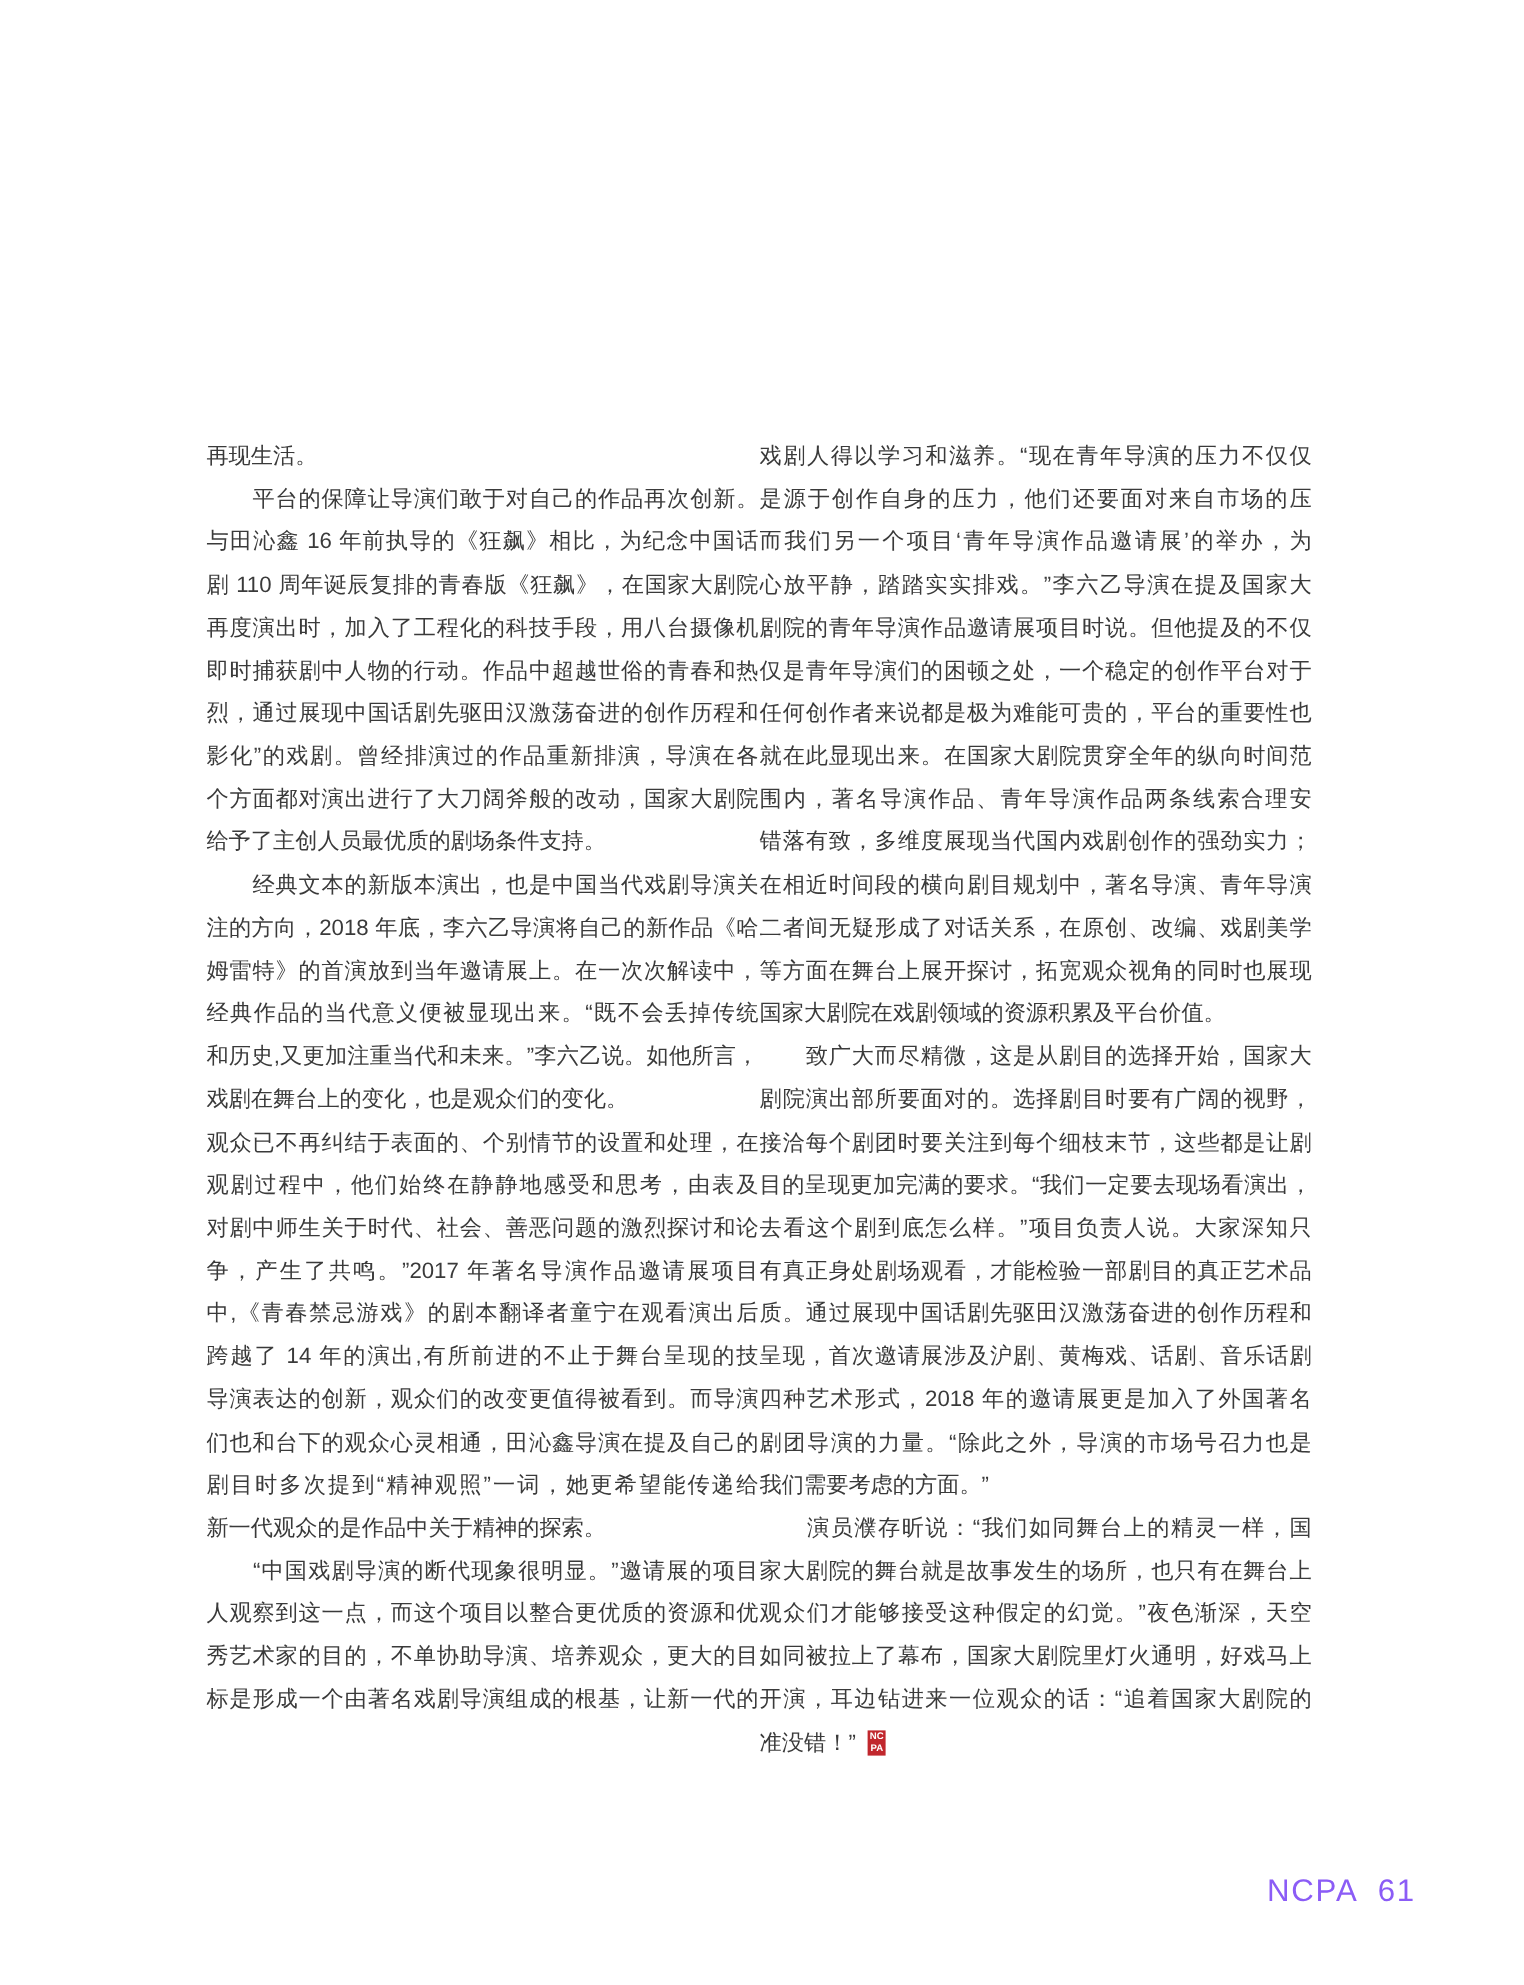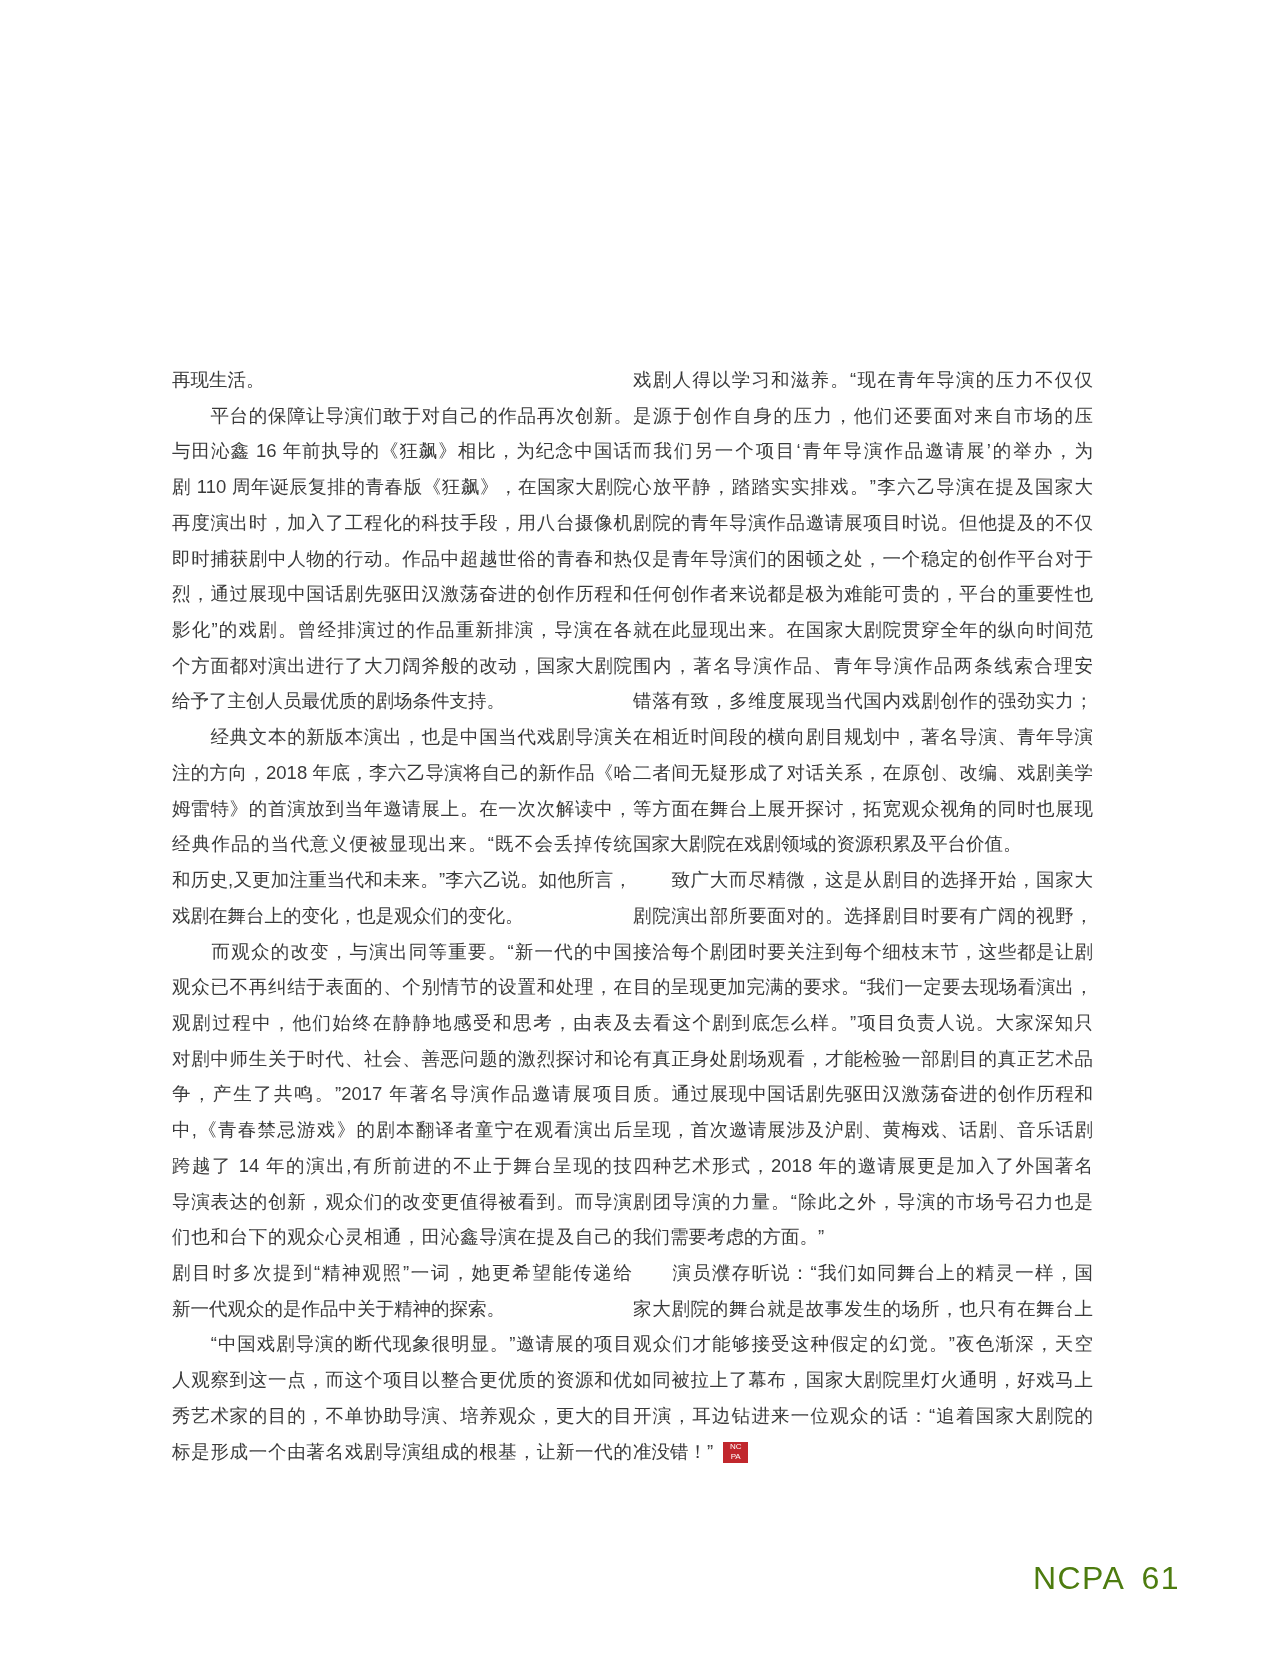--- a/index.html
+++ b/index.html
@@ -28,38 +28,38 @@
     text-align:justify;
     text-align-last:justify;
     white-space:pre-wrap;
   }
   .line.para-end{
     text-align:left;
     text-align-last:left;
   }
   .seal{
     display:inline-block;
-    width:25px;height:21px;
+    width:15px;height:21px;
     background:#c1272d;
     color:#ffffff;
     font-size:8px;
     line-height:10px;
-    font-weight:normal;
+    font-weight:bold;
     text-align:center;
     text-align-last:center;
     margin-left:10px;
     vertical-align:middle;
   }
   .seal div{height:10px;}
   .footer{
     position:absolute;
     top:1560px;
     right:90px;
-    font-size:32px;
-    color:#4d7c0f;
+    font-size:26px;
+    color:#8b5cf6;
     letter-spacing:1.5px;
   }
   .footer .num{margin-left:16px;}
 </style>
 </head>
 <body>
 
 <div class="page">
 
   <div class="col col-left" id="col-left">
@@ -72,21 +72,20 @@
       <div class="line">烈，通过展现中国话剧先驱田汉激荡奋进的创作历程和</div>
       <div class="line">影化”的戏剧。曾经排演过的作品重新排演，导演在各</div>
       <div class="line">个方面都对演出进行了大刀阔斧般的改动，国家大剧院</div>
       <div class="line para-end">给予了主创人员最优质的剧场条件支持。</div>
       <div class="line">　　经典文本的新版本演出，也是中国当代戏剧导演关</div>
       <div class="line">注的方向，2018 年底，李六乙导演将自己的新作品《哈</div>
       <div class="line">姆雷特》的首演放到当年邀请展上。在一次次解读中，</div>
       <div class="line">经典作品的当代意义便被显现出来。“既不会丢掉传统</div>
       <div class="line">和历史,又更加注重当代和未来。”李六乙说。如他所言，</div>
       <div class="line para-end">戏剧在舞台上的变化，也是观众们的变化。</div>
-      <div class="line">　　而观众的改变，与演出同等重要。“新一代的中国</div>
       <div class="line">观众已不再纠结于表面的、个别情节的设置和处理，在</div>
       <div class="line">观剧过程中，他们始终在静静地感受和思考，由表及里，</div>
       <div class="line">对剧中师生关于时代、社会、善恶问题的激烈探讨和论</div>
       <div class="line">争，产生了共鸣。”2017 年著名导演作品邀请展项目</div>
       <div class="line">中,《青春禁忌游戏》的剧本翻译者童宁在观看演出后说，</div>
       <div class="line">跨越了 14 年的演出,有所前进的不止于舞台呈现的技术、</div>
       <div class="line">导演表达的创新，观众们的改变更值得被看到。而导演</div>
       <div class="line">们也和台下的观众心灵相通，田沁鑫导演在提及自己的</div>
       <div class="line">剧目时多次提到“精神观照”一词，她更希望能传递给</div>
       <div class="line para-end">新一代观众的是作品中关于精神的探索。</div>

